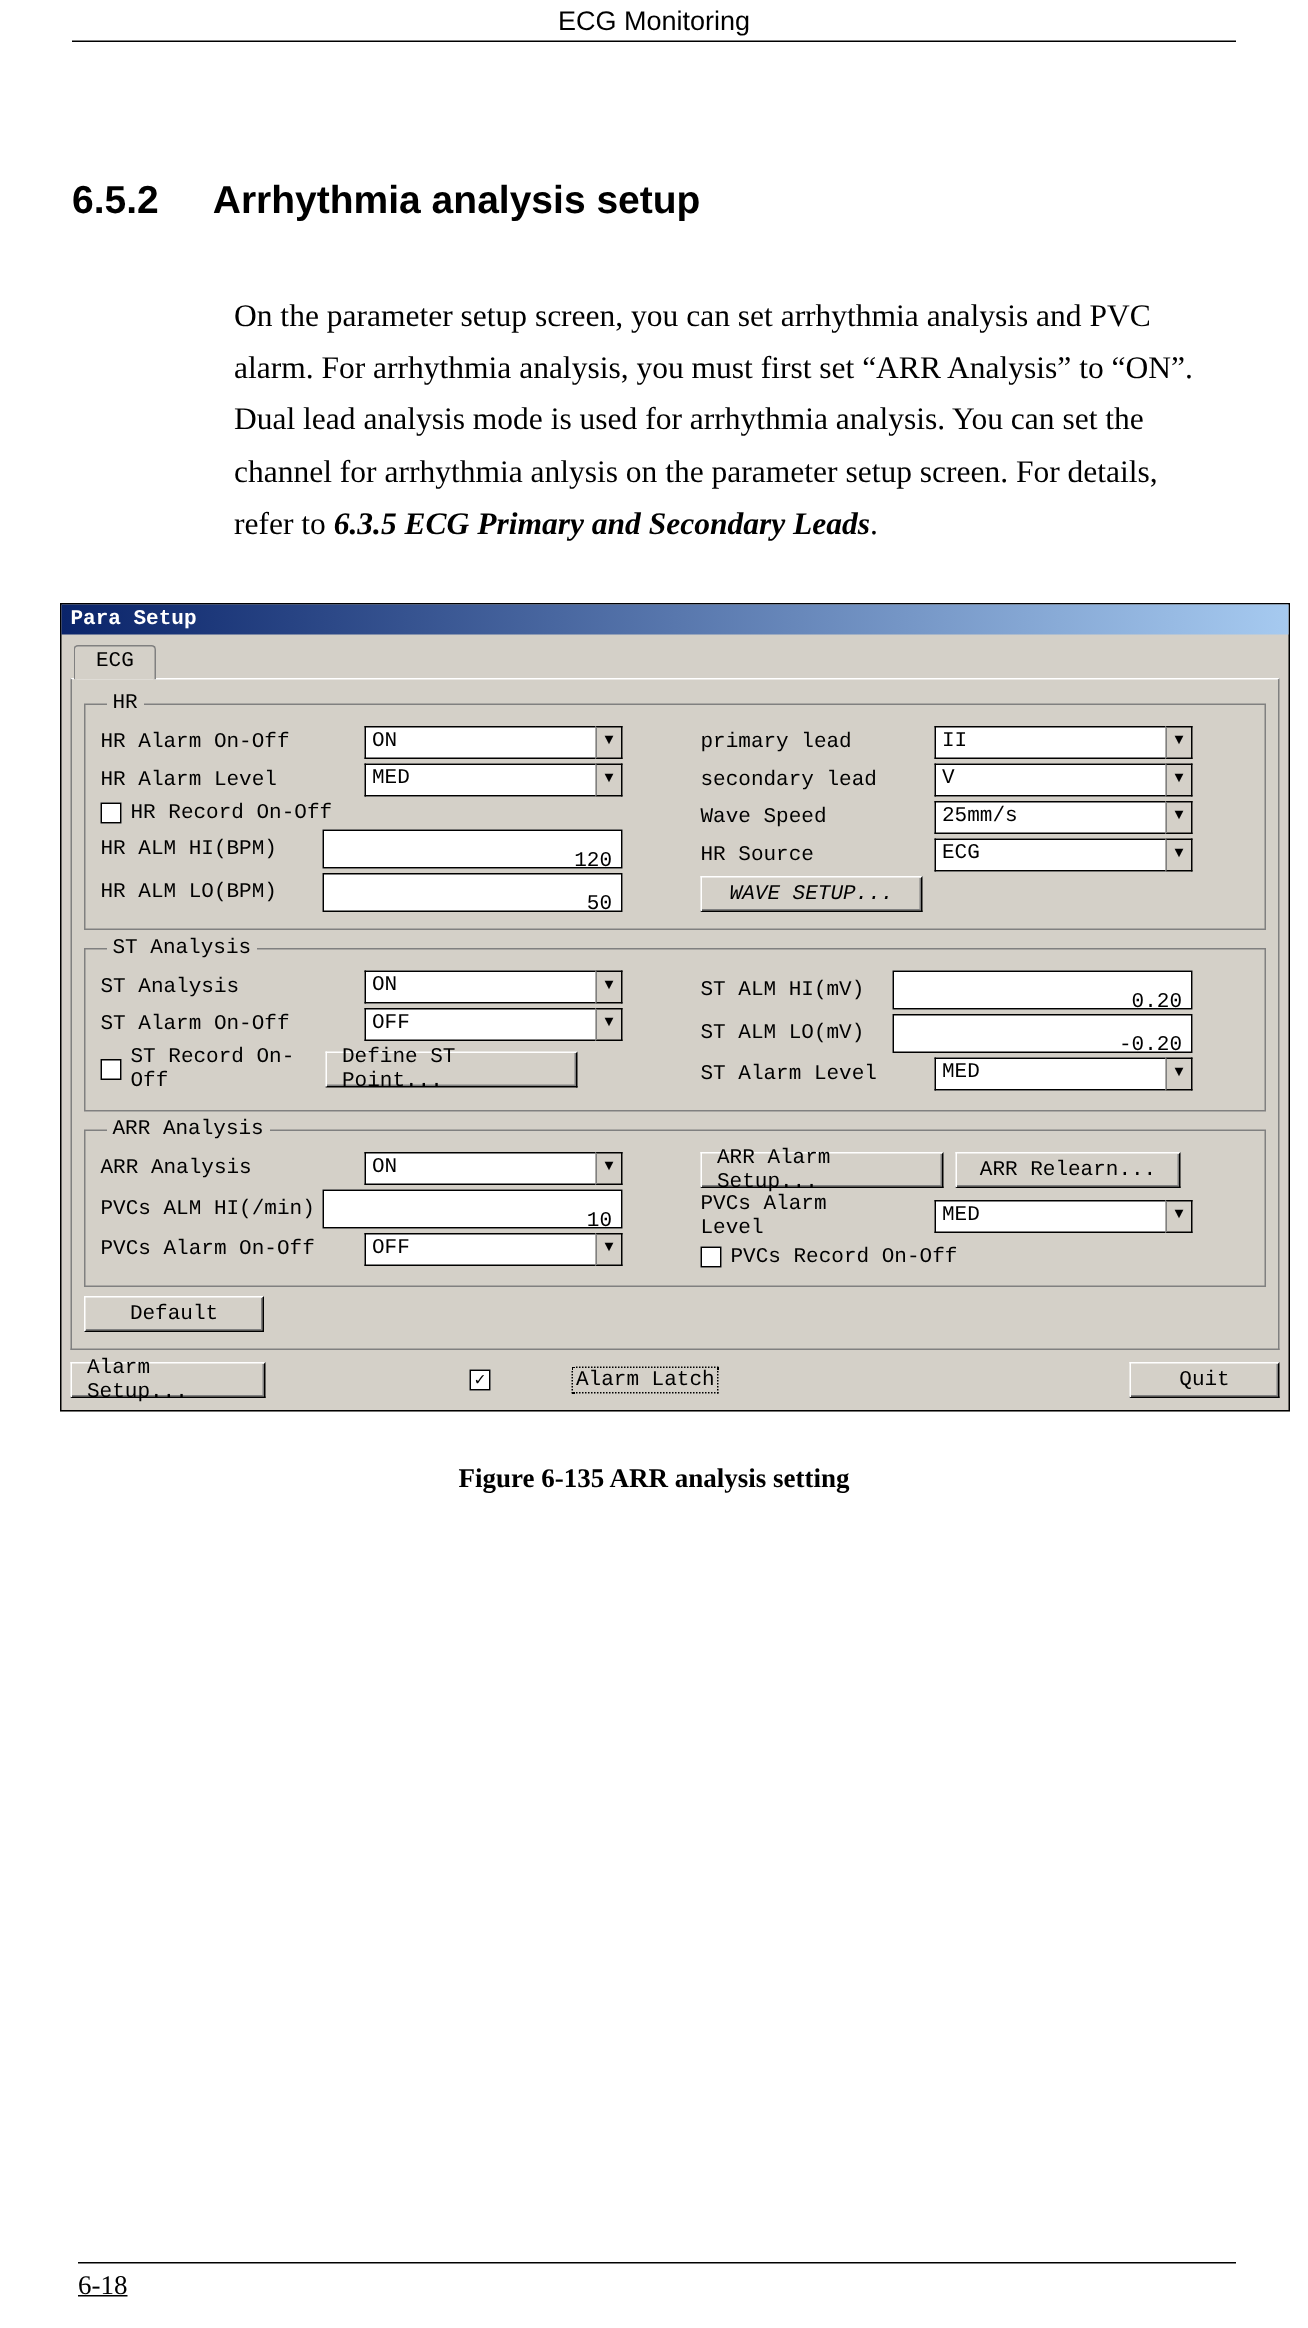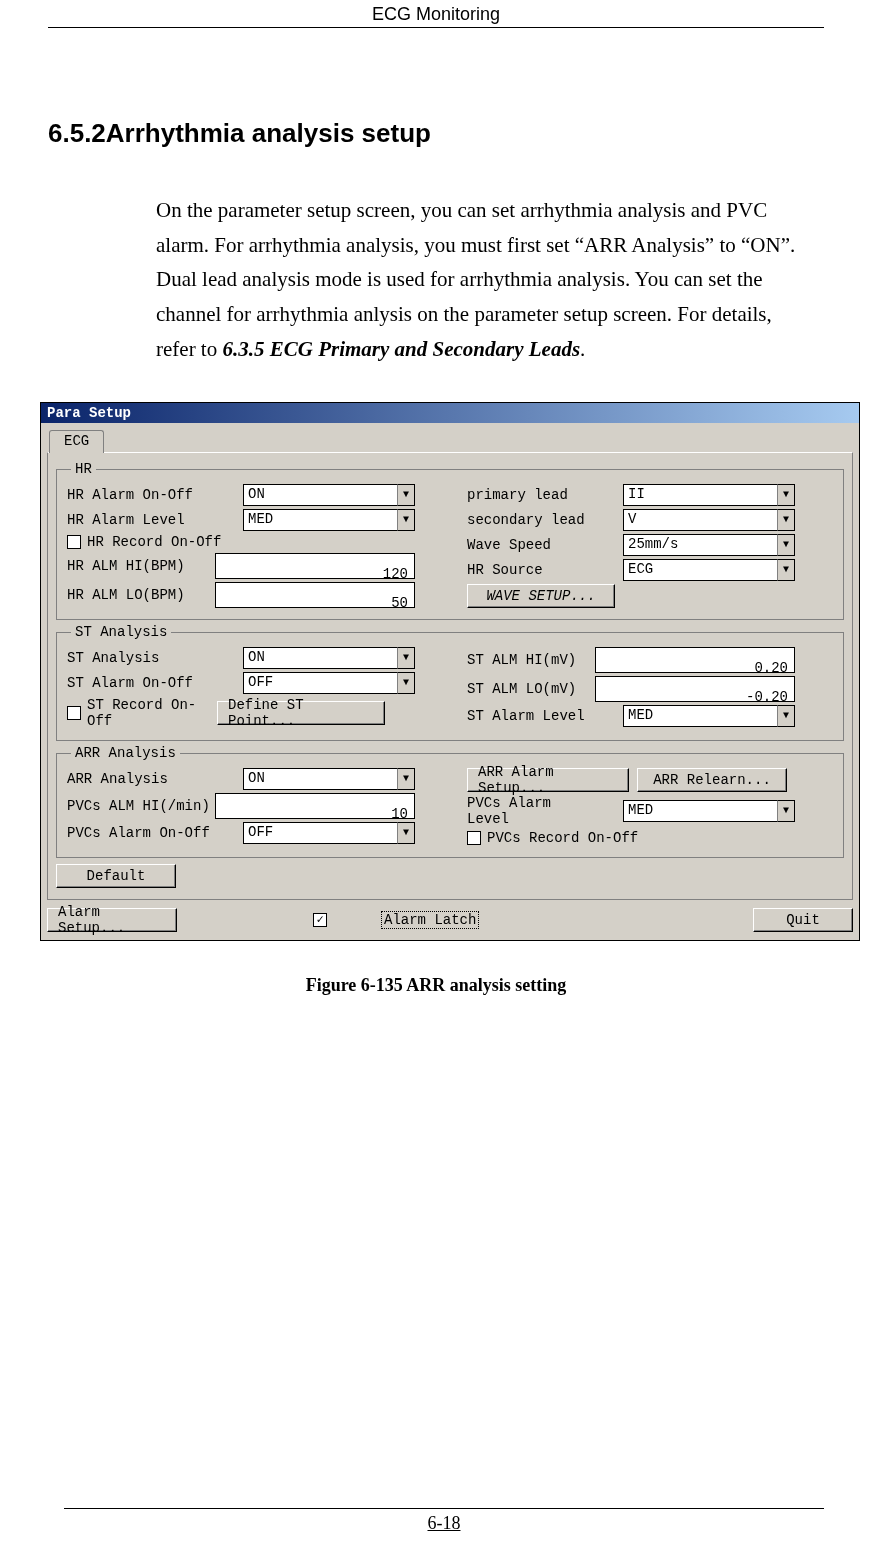--- a/index.html
+++ b/index.html
@@ -26,21 +26,21 @@
     padding-bottom: 2px;
     border-bottom: 1.5px solid #000;
   }
   .section-heading {
     font-family: Arial, Helvetica, sans-serif;
     font-weight: bold;
     font-size: 26px;
     margin-top: 90px;
     margin-bottom: 44px;
   }
-  .section-heading .num { display:inline-block;  text-align: right;}
+  .section-heading .num { display:inline-block; margin-right: 36px; text-align: right;}
   .body-text {
     margin-left: 108px;
     margin-right: 12px;
     font-size: 21px;
     line-height: 1.65;
   }
   .ital-bold { font-style: italic; font-weight: bold; }
   .dialog-wrap {
     margin-top: 36px;
     width: 675px;
@@ -138,23 +138,22 @@
   .dotted-label { border:1px dotted #000; padding:0 2px; }
   .figure-caption {
     text-align:center;
     font-weight:bold;
     font-size:18px;
     margin-top:34px;
     font-family:"Times New Roman", serif;
   }
   .footer {
     position:absolute;
-    bottom:18px; left:64px; right:48px;
+    bottom:18px; left:52px; right:48px;
     border-top:1.5px solid #000;
-    text-align:center;
     font-size:18px;
     padding-top:4px;
     font-family:"Times New Roman",serif;
     text-decoration:underline;
   }
 </style>
 </head>
 <body>
 
 <div class="page">

